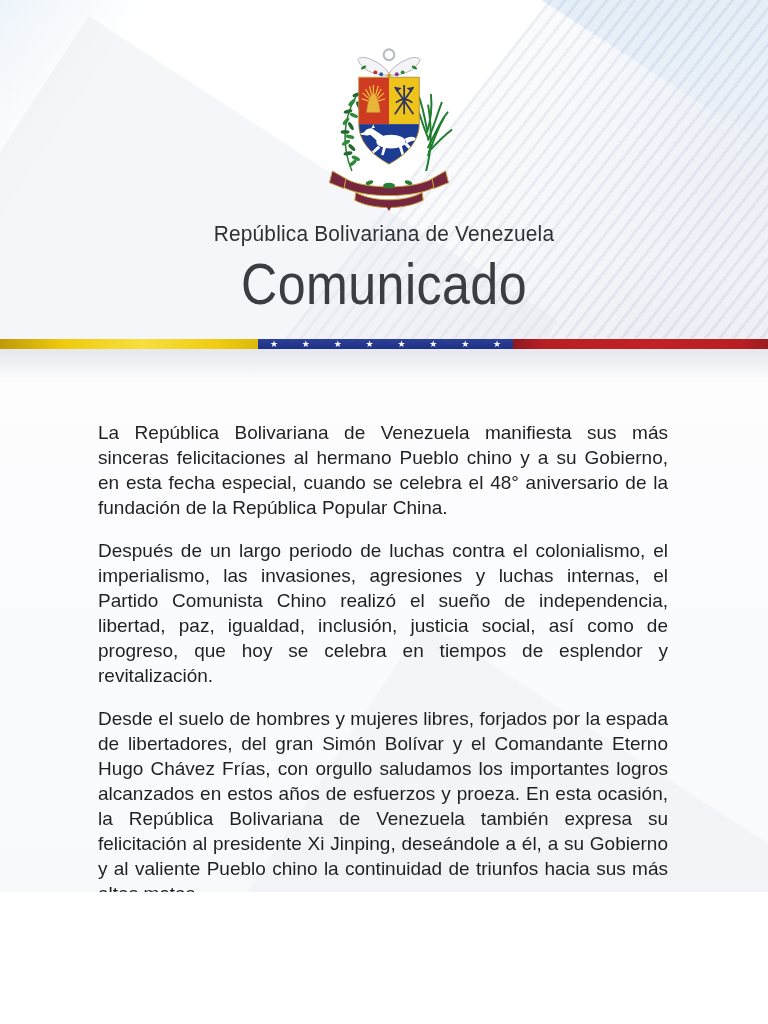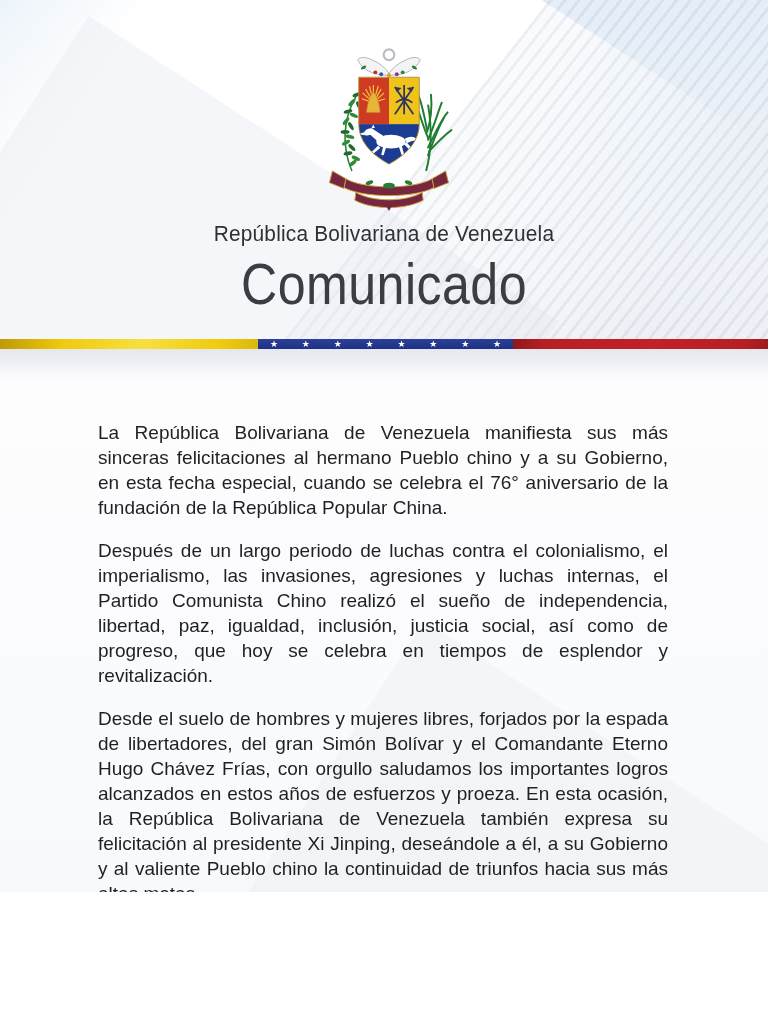--- a/index.html
+++ b/index.html
@@ -191,19 +191,19 @@
           <span>★</span>
           <span>★</span>
           <span>★</span>
         </div>
     </div>
     <div class="stripe-red"></div>
   </div>
   <div class="under-band"></div>
 
   <div class="text-col">
-    <p>La República Bolivariana de Venezuela manifiesta sus más sinceras felicitaciones al hermano Pueblo chino y a su Gobierno, en esta fecha especial, cuando se celebra el 76° aniversario de la fundación de la República Popular China.</p>
+    <p>La República Bolivariana de Venezuela manifiesta sus más sinceras felicitaciones al hermano Pueblo chino y a su Gobierno, en esta fecha especial, cuando se celebra el 48° aniversario de la fundación de la República Popular China.</p>
     <p>Después de un largo periodo de luchas contra el colonialismo, el imperialismo, las invasiones, agresiones y luchas internas, el Partido Comunista Chino realizó el sueño de independencia, libertad, paz, igualdad, inclusión, justicia social, así como de progreso, que hoy se celebra en tiempos de esplendor y revitalización.</p>
     <p>Desde el suelo de hombres y mujeres libres, forjados por la espada de libertadores, del gran Simón Bolívar y el Comandante Eterno Hugo Chávez Frías, con orgullo saludamos los importantes logros alcanzados en estos años de esfuerzos y proeza. En esta ocasión, la República Bolivariana de Venezuela también expresa su felicitación al presidente Xi Jinping, deseándole a él, a su Gobierno y al valiente Pueblo chino la continuidad de triunfos hacia sus más altas metas.</p>
     <div class="dateline">Caracas, 1 de octubre de 2025</div>
   </div>
 
 </div>
 
 </body></html>

